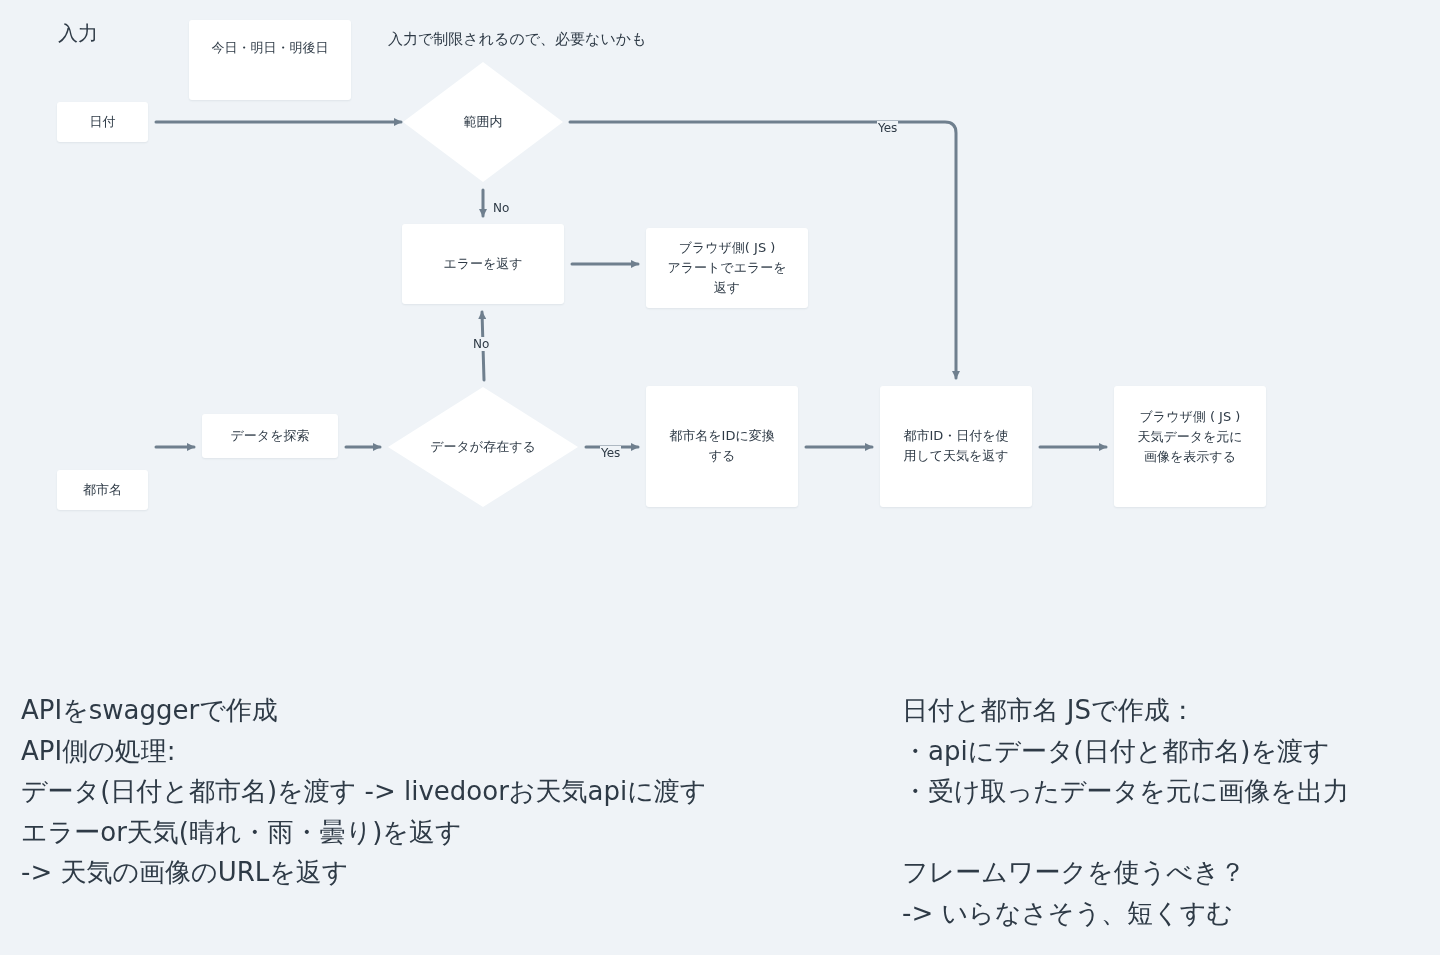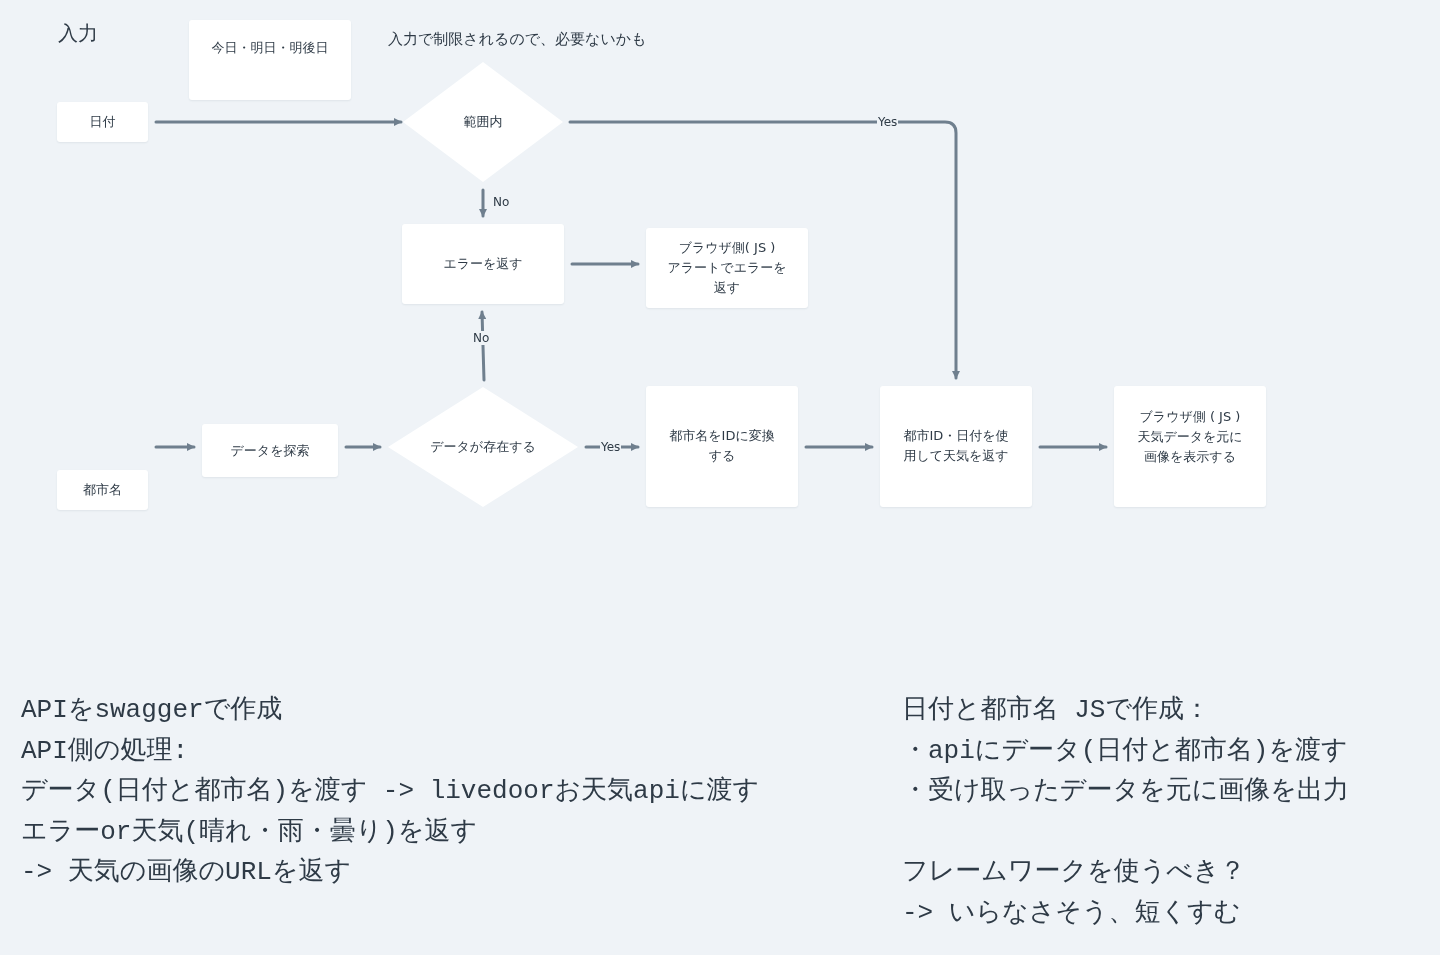--- a/index.html
+++ b/index.html
@@ -14,23 +14,23 @@
     font-size:13px; line-height:20px; color:#2e3a46; white-space:pre-line;
     box-sizing:border-box; padding:0 6px;
   }
   .box.top { align-items:flex-start; padding-top:28px; }
   .diamond-label {
     position:absolute; font-size:13px; color:#2e3a46; text-align:center;
     display:flex; align-items:center; justify-content:center;
   }
   .heading { position:absolute; left:58px; top:20px; font-size:20px; color:#2e3a46; }
   .note { position:absolute; left:388px; top:30px; font-size:15px; color:#2e3a46; }
-  .edge-label { position:absolute; font-size:12px; color:#2e3a46; background:#eff3f7; padding:0 1px; line-height:14px; }
+  .edge-label { position:absolute; font-size:12px; color:#2e3a46; background:#eff3f7; padding:0 1px; line-height:14px;margin-top:6px; }
   .notes-block { position:absolute; font-size:26px; line-height:40.5px; color:#2e3a46; }
-  .notes-block div { white-space:pre;font-family:Liberation Mono, monospace; }
+  .notes-block div { white-space:pre; }
   svg.lines { position:absolute; left:0; top:0; }
 </style>
 </head>
 <body>
 
 <svg class="lines" width="1440" height="955">
   <defs>
     <marker id="ah" markerWidth="8" markerHeight="8" refX="7" refY="4" orient="auto" markerUnits="userSpaceOnUse">
       <path d="M0,0 L8,4 L0,8 Z" fill="#6f7f8e"></path>
     </marker>
@@ -60,21 +60,21 @@
 <div class="box top" style="left:189px;top:20px;width:162px;height:80px;padding-top:18px;">今日・明日・明後日</div>
 
 <div class="diamond-label" style="left:423px;top:110px;width:120px;height:24px;">範囲内</div>
 
 <div class="box" style="left:402px;top:224px;width:162px;height:80px;">エラーを返す</div>
 <div class="box" style="left:646px;top:228px;width:162px;height:80px;">ブラウザ側( JS )
 アラートでエラーを
 返す</div>
 
 <div class="box" style="left:57px;top:427px;width:91px;height:40px;margin-top:43px;">都市名</div>
-<div class="box" style="left:202px;top:424px;width:136px;height:53px;">データを探索</div>
+<div class="box" style="left:202px;top:414px;width:136px;height:44px;">データを探索</div>
 
 <div class="diamond-label" style="left:413px;top:435px;width:140px;height:24px;">データが存在する</div>
 
 <div class="box top" style="left:646px;top:386px;width:152px;height:121px;padding-top:40px;">都市名をIDに変換
 する</div>
 <div class="box top" style="left:880px;top:386px;width:152px;height:121px;padding-top:40px;">都市ID・日付を使
 用して天気を返す</div>
 <div class="box top" style="left:1114px;top:386px;width:152px;height:121px;padding-top:21px;">ブラウザ側 ( JS )
 天気データを元に
 画像を表示する</div>

